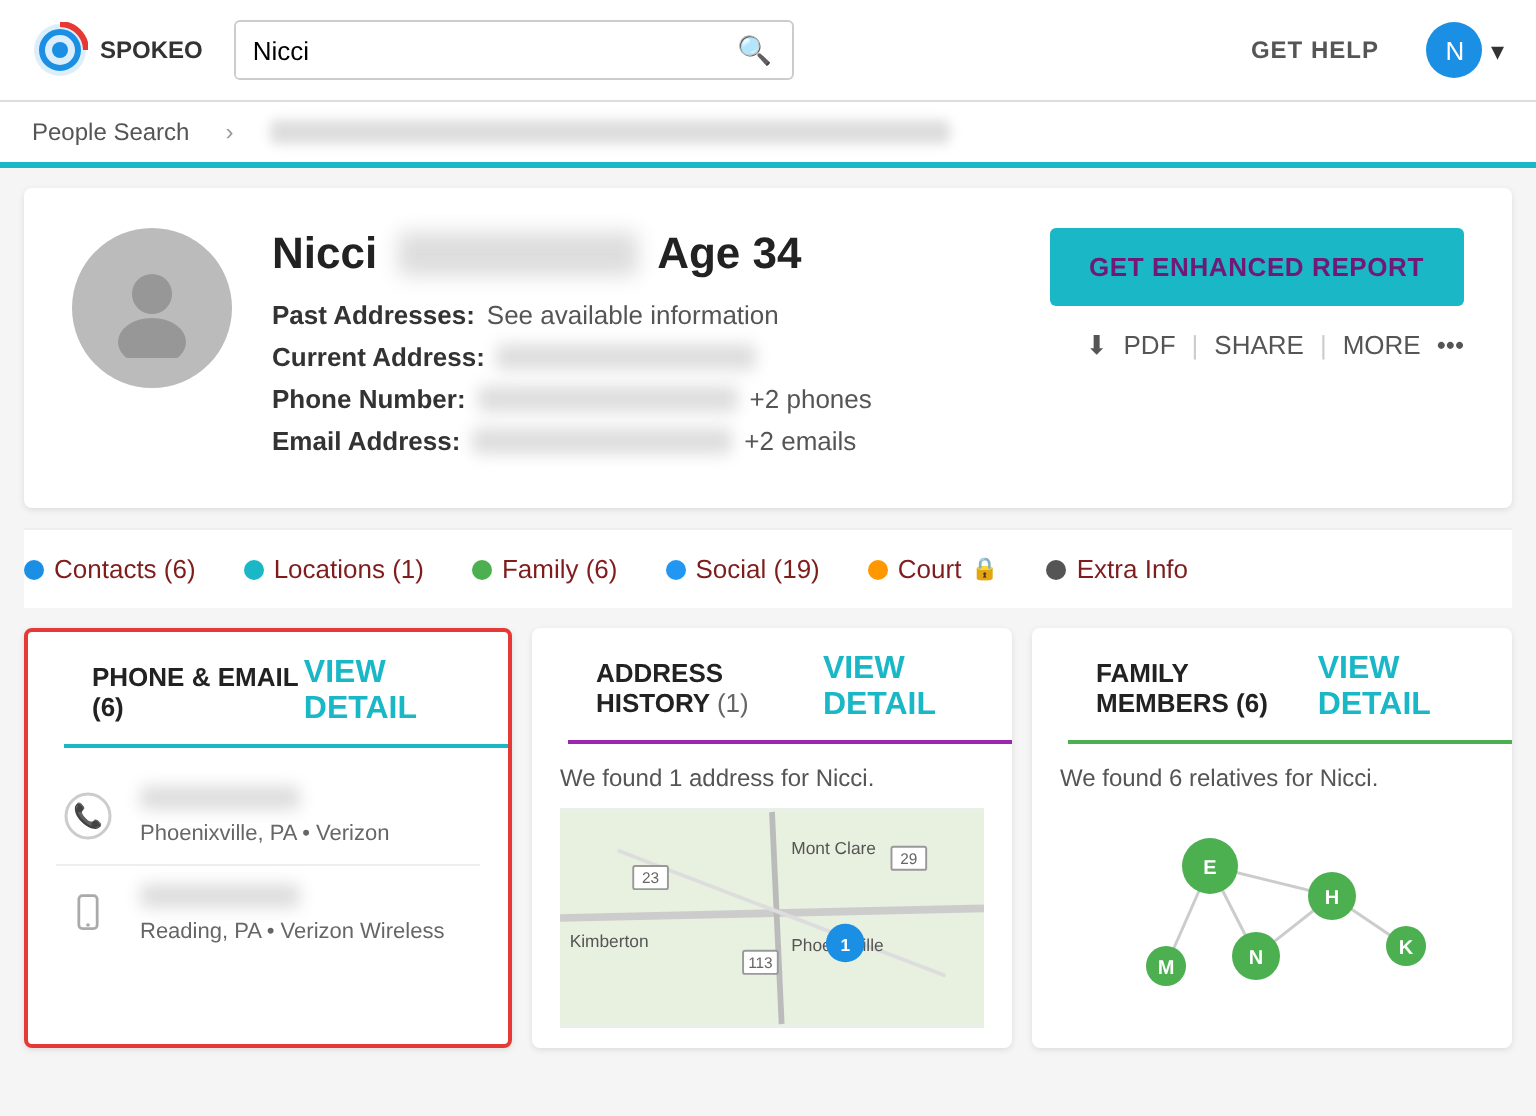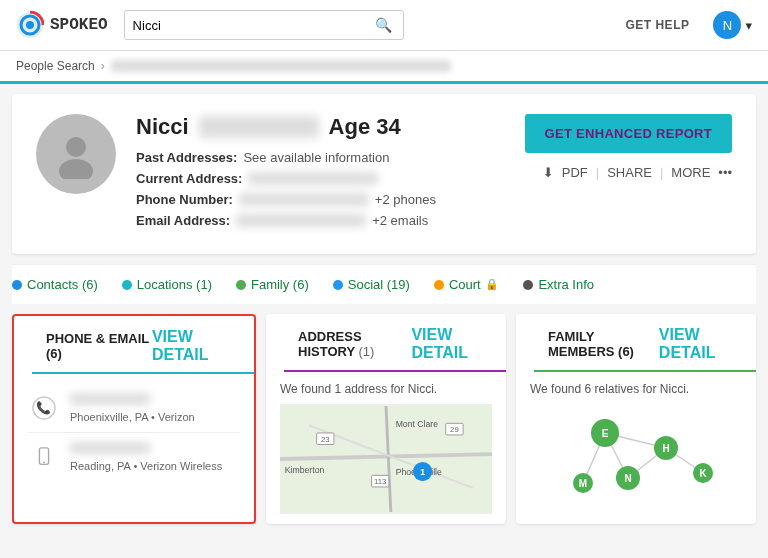--- a/index.html
+++ b/index.html
@@ -11,24 +11,23 @@
       border-bottom: 1px solid #ddd;
       display: flex;
       align-items: center;
       padding: 10px 16px;
       gap: 16px;
     }
     .logo {
       display: flex;
       align-items: center;
       gap: 6px;
-      font-size: 16px;
+      font-size: 12px;
       font-weight: bold;
       color: #333;
-      font-family: Liberation Mono, monospace;
     }
     .logo-icon {
       width: 28px;
       height: 28px;
     }
     .search-bar {
       display: flex;
       align-items: center;
       border: 1px solid #ccc;
       border-radius: 3px;
@@ -82,21 +81,21 @@
       font-size: 13px;
     }
 
     
     .breadcrumb {
       background: #fff;
       border-bottom: 3px solid #1ab7c7;
       padding: 8px 16px;
       display: flex;
       align-items: center;
-      gap: 6px;
+      gap: 18px;
       font-size: 12px;
       color: #555;
     }
     .breadcrumb-link {
       color: #555;
       cursor: pointer;
     }
     .breadcrumb-sep { color: #999; }
     .breadcrumb-blurred {
       display: inline-block;
@@ -201,21 +200,21 @@
       display: flex;
       align-items: center;
       gap: 24px;
       border-top: 1px solid #eee;
     }
     .tab-item {
       display: flex;
       align-items: center;
       gap: 5px;
       font-size: 13px;
-      color: #15803d;
+      color: #7f1d1d;
       cursor: pointer;
       padding: 2px 0;
     }
     .dot {
       width: 10px;
       height: 10px;
       border-radius: 50%;
       flex-shrink: 0;
     }
     .dot-blue { background: #1a8fe3; }

